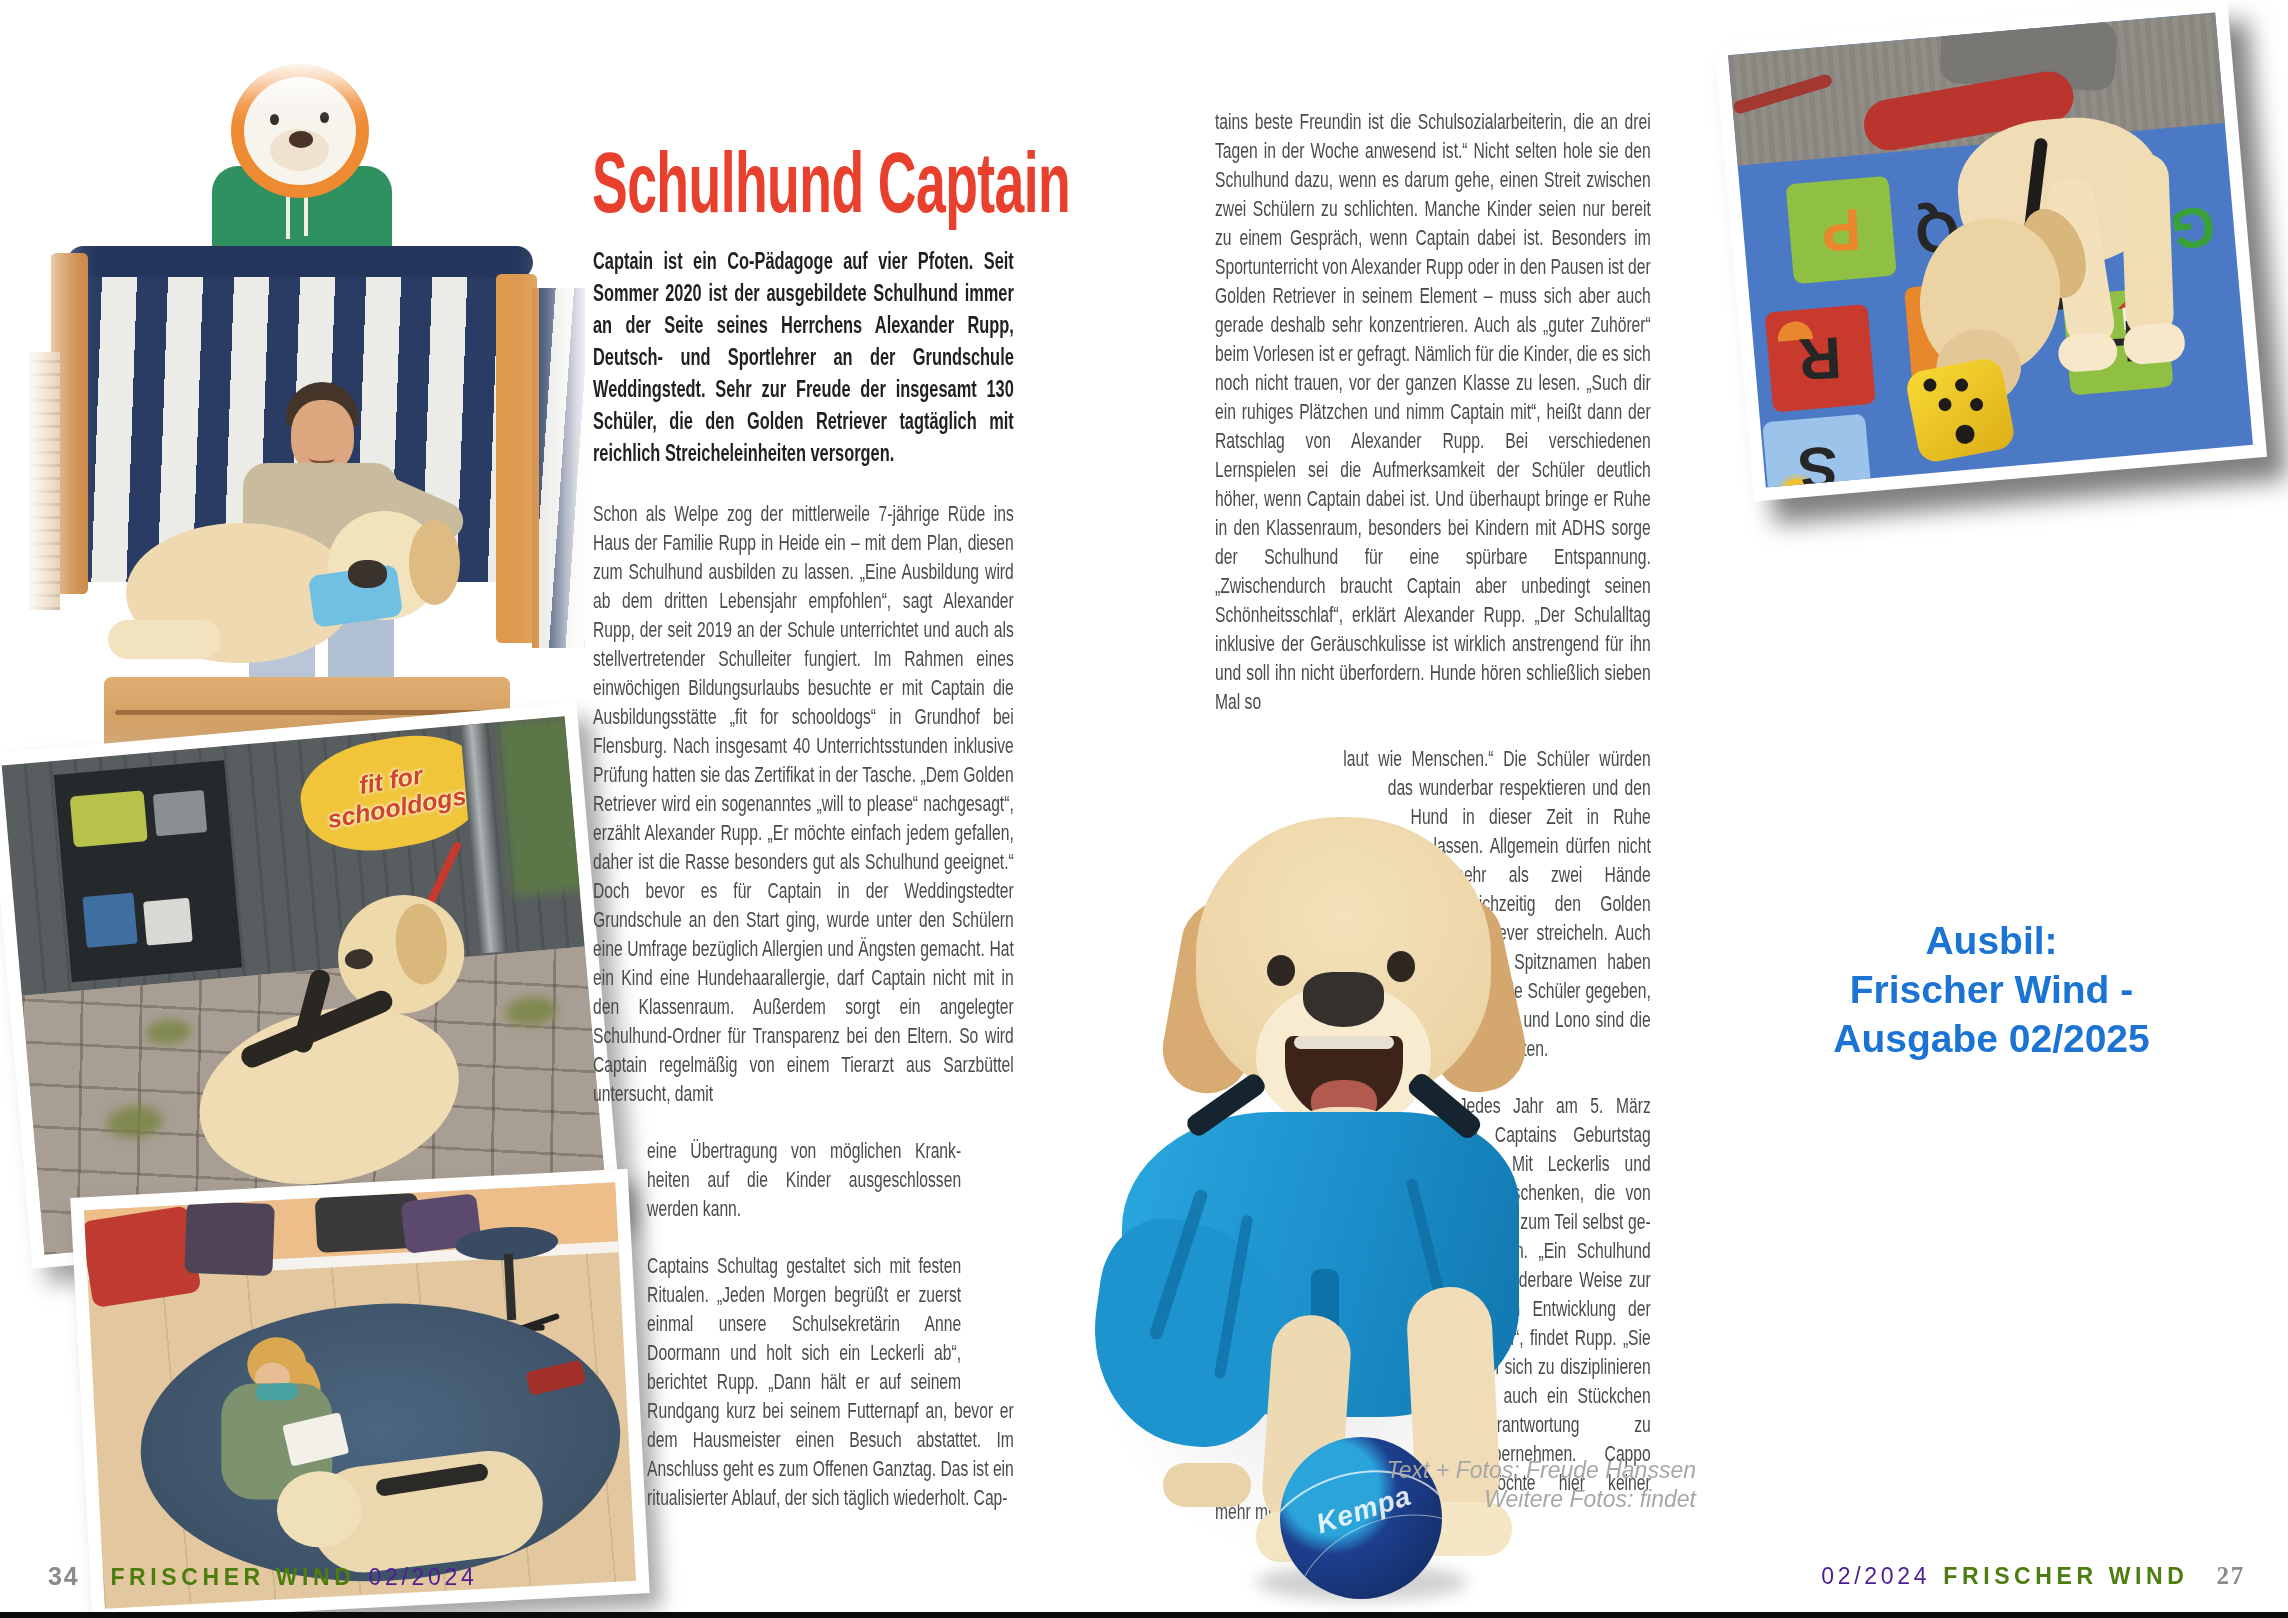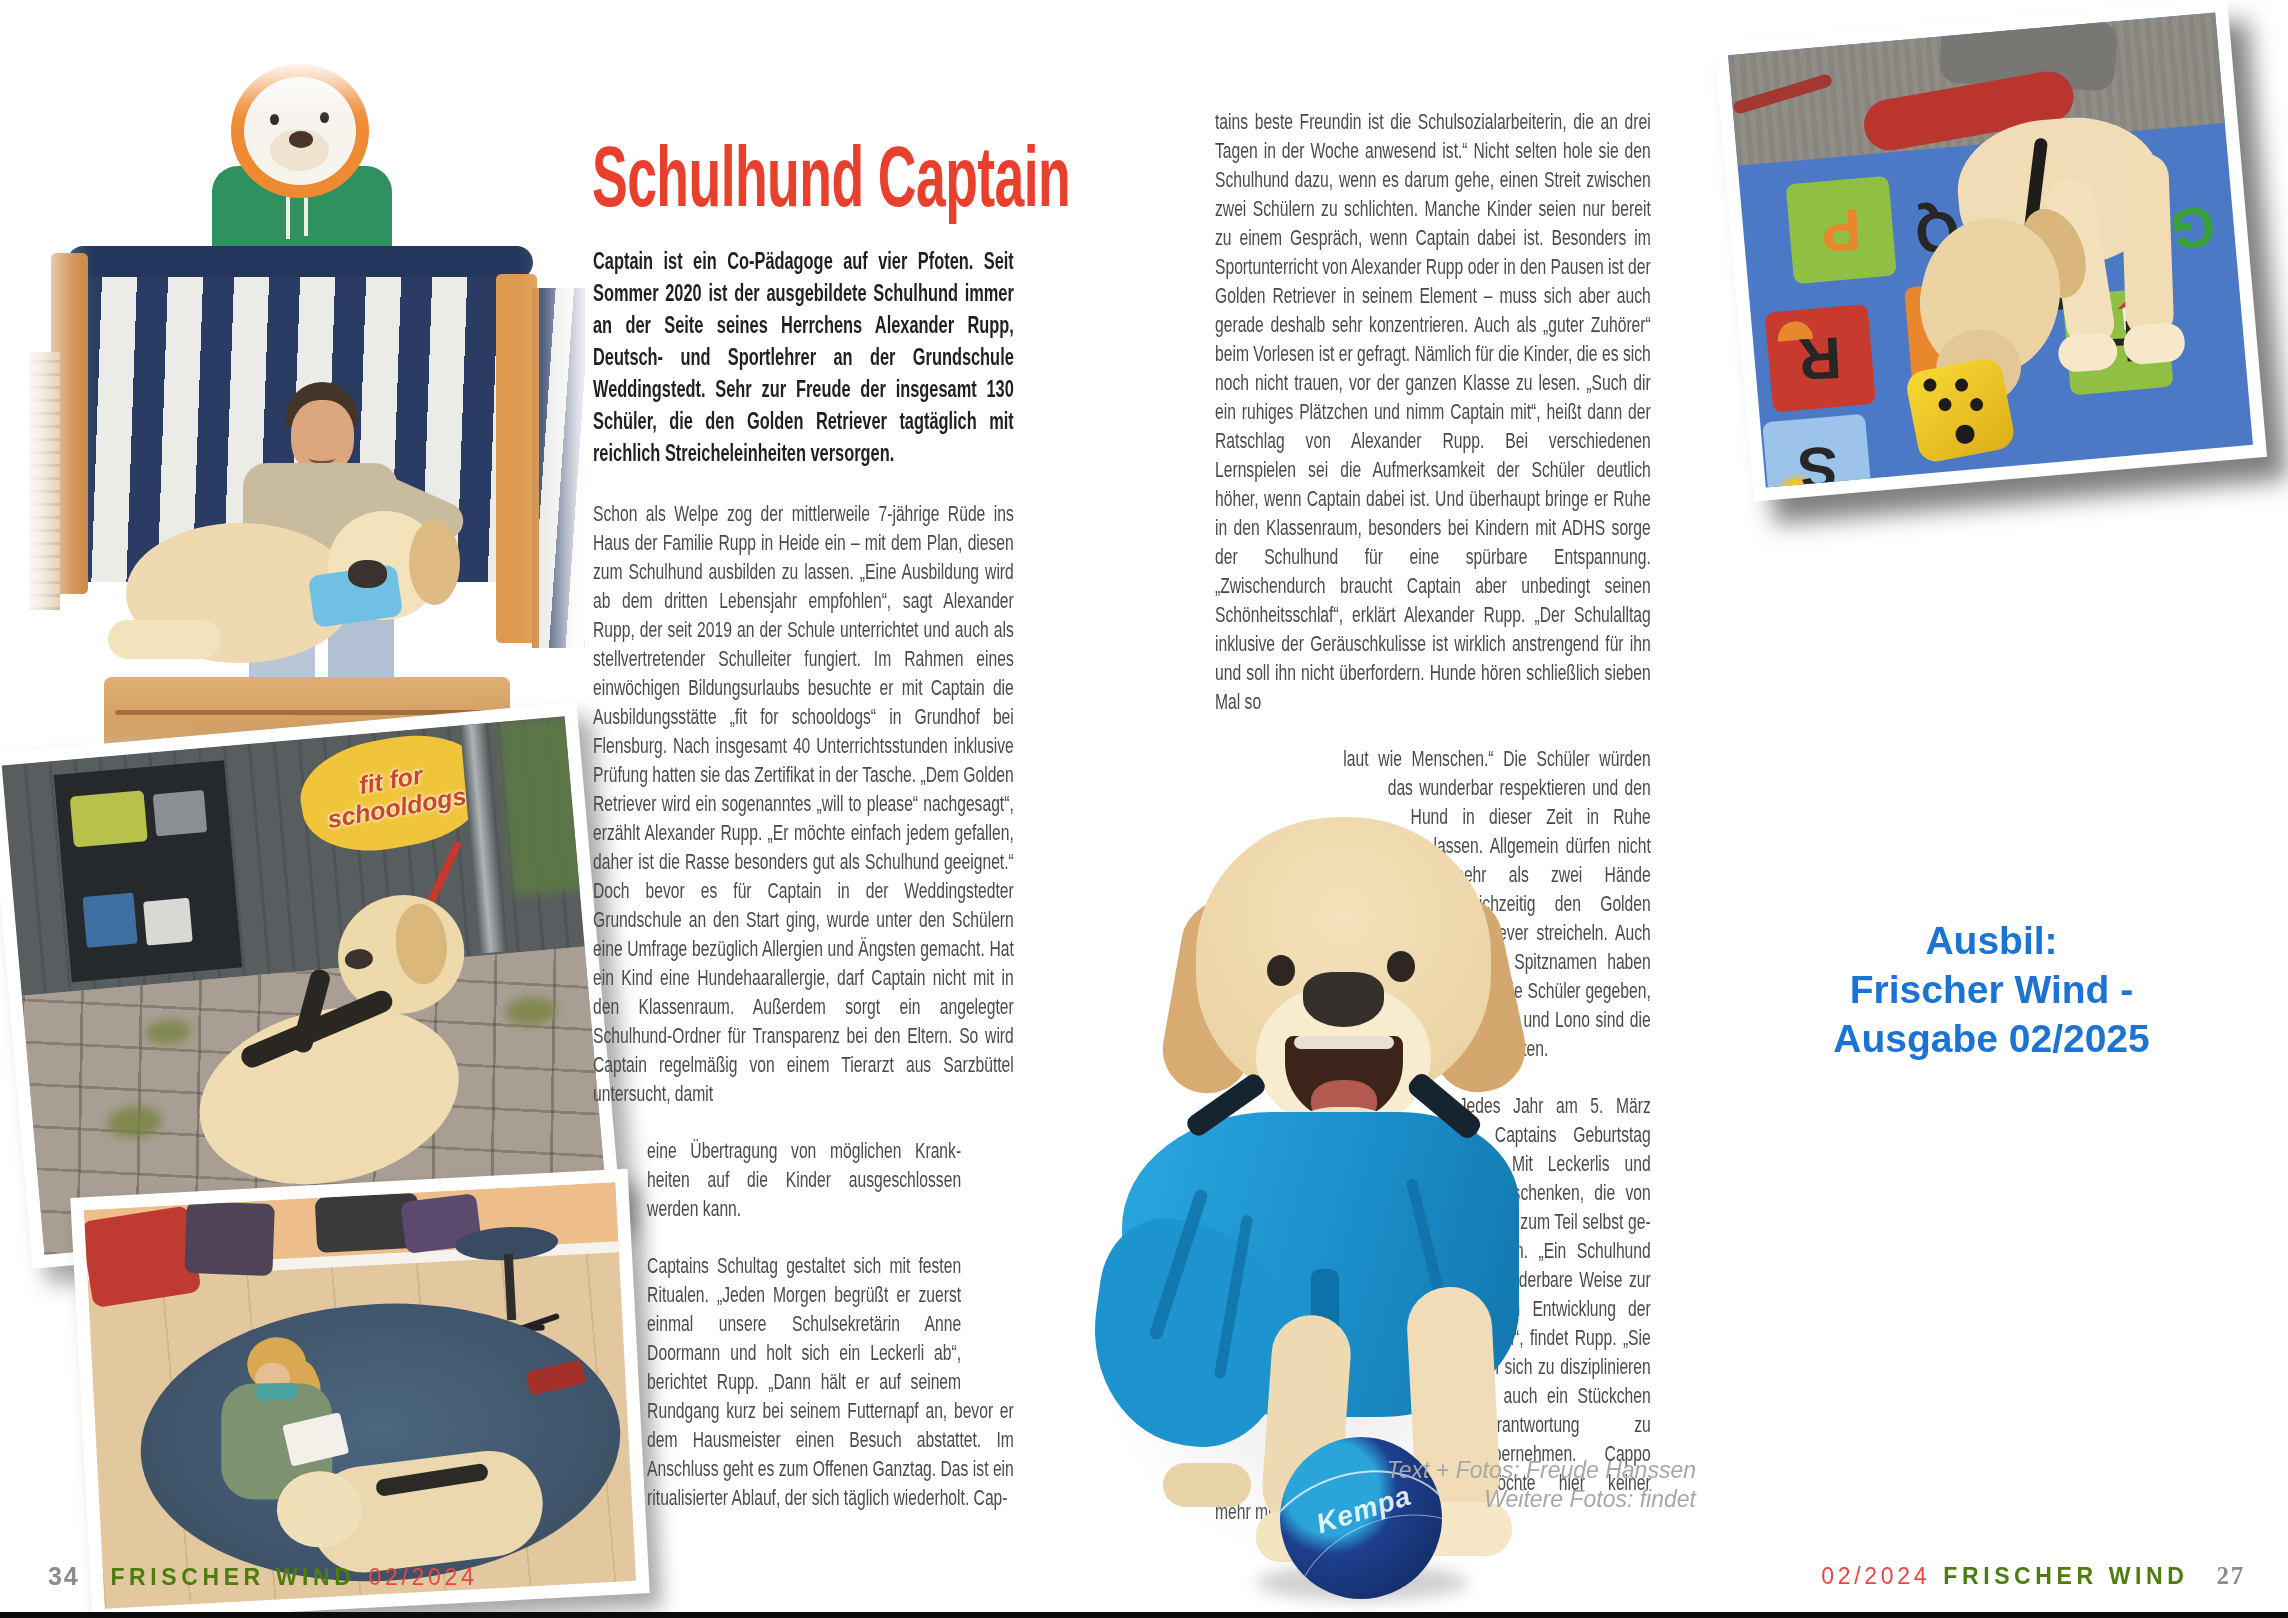--- a/index.html
+++ b/index.html
@@ -2,21 +2,21 @@
 <html lang="de" style="font-size:14.8px"><head>
 <meta charset="utf-8">
 <style>
   html,body{margin:0;padding:0;background:#e9e9e9;}
   .spread{position:relative;width:2289px;height:1619px;background:#ffffff;overflow:hidden;
           font-family:"Liberation Sans","DejaVu Sans",sans-serif;}
   
   .kicker-wrap{position:absolute;left:593px;top:91px;}
   .kicker{display:inline-block;transform:scaleX(.70);transform-origin:0 0;white-space:nowrap;
           font-size:54px;font-weight:bold;color:#a6c3d2;}
-  .title-wrap{position:absolute;left:592px;top:128px;}
+  .title-wrap{position:absolute;left:592px;top:134px;}
   .title{display:inline-block;transform:scaleX(.63);transform-origin:0 0;white-space:nowrap;
          font-size:85px;font-weight:bold;color:#e8402c;letter-spacing:-0.9px;}
   
   .col{position:absolute;transform-origin:0 0;text-align:justify;hyphens:manual;}
   .col-left{left:593px;top:245px;width:591px;transform:scaleX(.712);}
   .col-right{left:1215px;top:107px;width:612px;transform:scaleX(.712);}
   p.intro{margin:0 0 29.5px 0;font-size:23px;line-height:32px;font-weight:bold;color:#1f1f1e;}
   p.body{margin:0 0 28px 0;font-size:22px;line-height:29px;color:#4a4a49;}
   .wrapzone p.body:first-of-type{margin-bottom:28px;}
   .wrapzone p.body:last-child,.wrapzone2 p.body:last-child{margin-bottom:0;}
@@ -27,21 +27,21 @@
   
   .source-box{position:absolute;left:1770px;top:916px;width:443px;text-align:center;
               font-size:39px;line-height:49px;font-weight:bold;color:#1b74d3;}
   .credits{position:absolute;left:1290px;top:1456px;width:406px;text-align:right;
            font-style:italic;font-size:23px;line-height:29px;color:#a7a7a5;}
   .footer{position:absolute;top:1562px;font-size:23px;color:#9e9e9d;display:flex;align-items:baseline;}
   .footer-left{left:48px;}
   .footer-right{right:44px;}
   .pg-num{font-weight:bold;font-size:25px;color:#8b8b8a;letter-spacing:1.8px;}
   .mag{font-weight:bold;letter-spacing:4.6px;color:#4d7c0f;}
-  .issue{color:#ef4444;letter-spacing:3.7px;}
+  .issue{color:#4c1d95;letter-spacing:3.7px;}
   .footer-left .pg-num{margin-right:31px;} .footer-left .issue{margin-left:13px;}
   .footer-right .mag{margin-left:13px;} .footer-right .pg-num{margin-left:28px;font-family:Liberation Serif, serif;}
   .bottom-bar{position:absolute;left:0;right:0;bottom:0;height:7.4px;background:#0c0c0c;}
   
   .frame{position:absolute;background:#fff;padding:13px;}
   .inner{position:relative;overflow:hidden;}
   .abs{position:absolute;}
   
   .photo-a{position:absolute;left:23px;top:57px;width:567px;height:733px;overflow:hidden;border-radius:24px;}
   .photo-a::after{content:'';position:absolute;inset:0;border-radius:24px;box-shadow:inset 0 0 39px 31px #fff;pointer-events:none;}

